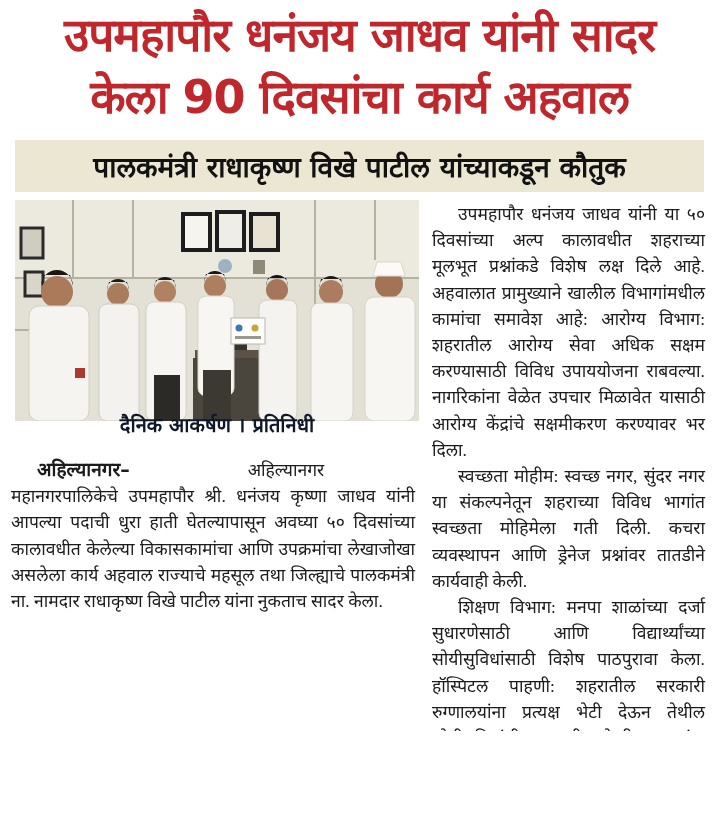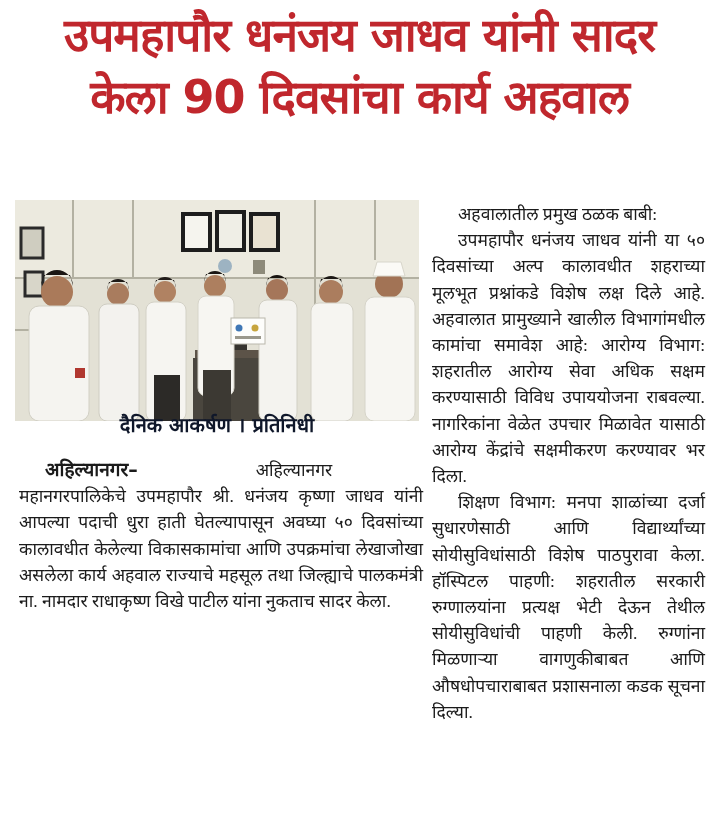--- a/index.html
+++ b/index.html
@@ -55,21 +55,21 @@
     font-family:"DejaVu Sans","Liberation Sans",sans-serif;
   }
   .col{
     font-size:17.5px;
     line-height:26.2px;
     text-align:justify;
     color:var(--body-color);
   }
   .col p{text-indent:26px;}
   .left-col{
-    position:absolute;left:19px;top:456px;width:404px;
+    position:absolute;left:11px;top:456px;width:404px;
   }
   .right-col{
     position:absolute;left:432px;top:201px;width:273px;
   }
   .left-col p.p-dateline{text-indent:0;}
   .dateline{
     font-weight:700;
     font-size:19px;
     font-family:"DejaVu Sans","Liberation Sans",sans-serif;
     padding-left:26px;
@@ -79,20 +79,23 @@
 </head>
 <body>
 
 <div class="page">
 
   <div class="headline">
     <div>उपमहापौर धनंजय जाधव यांनी सादर</div>
     <div>केला 90 दिवसांचा कार्य अहवाल</div>
   </div>
 
+  <div class="subhead-band">
+    <span class="subhead-text">पालकमंत्री राधाकृष्ण विखे पाटील यांच्याकडून कौतुक</span>
+  </div>
 
   <div class="photo">
     <svg viewBox="0 0 404 221" preserveAspectRatio="none">
 
       <rect x="0" y="0" width="404" height="221" fill="#e3e1d5"></rect>
       <rect x="0" y="0" width="404" height="78" fill="#eceadf"></rect>
       <g stroke="#b3b1a2" stroke-width="2">
         <line x1="0" y1="78" x2="404" y2="78"></line>
         <line x1="58" y1="0" x2="58" y2="78"></line>
         <line x1="118" y1="0" x2="118" y2="78"></line>
@@ -174,19 +177,19 @@
     </svg>
   </div>
 
   <div class="photo-caption">दैनिक आकर्षण । प्रतिनिधी</div>
 
   <div class="col left-col">
     <p class="p-dateline"><span class="dateline">अहिल्यानगर–</span><span class="dateline-gap"></span><span>अहिल्यानगर महानगरपालिकेचे उपमहापौर श्री. धनंजय कृष्णा जाधव यांनी आपल्या पदाची धुरा हाती घेतल्यापासून अवघ्या ५० दिवसांच्या कालावधीत केलेल्या विकासकामांचा आणि उपक्रमांचा लेखाजोखा असलेला कार्य अहवाल राज्याचे महसूल तथा जिल्ह्याचे पालकमंत्री ना. नामदार राधाकृष्ण विखे पाटील यांना नुकताच सादर केला.</span></p>
   </div>
 
   <div class="col right-col">
-    <p>अहवालातील प्रमुख ठळक बाबी:</p>
     <p>उपमहापौर धनंजय जाधव यांनी या ५० दिवसांच्या अल्प कालावधीत शहराच्या मूलभूत प्रश्नांकडे विशेष लक्ष दिले आहे. अहवालात प्रामुख्याने खालील विभागांमधील कामांचा समावेश आहे: आरोग्य विभाग: शहरातील आरोग्य सेवा अधिक सक्षम करण्यासाठी विविध उपाययोजना राबवल्या. नागरिकांना वेळेत उपचार मिळावेत यासाठी आरोग्य केंद्रांचे सक्षमीकरण करण्यावर भर दिला.</p>
+    <p>स्वच्छता मोहीम: स्वच्छ नगर, सुंदर नगर या संकल्पनेतून शहराच्या विविध भागांत स्वच्छता मोहिमेला गती दिली. कचरा व्यवस्थापन आणि ड्रेनेज प्रश्नांवर तातडीने कार्यवाही केली.</p>
     <p>शिक्षण विभाग: मनपा शाळांच्या दर्जा सुधारणेसाठी आणि विद्यार्थ्यांच्या सोयीसुविधांसाठी विशेष पाठपुरावा केला. हॉस्पिटल पाहणी: शहरातील सरकारी रुग्णालयांना प्रत्यक्ष भेटी देऊन तेथील सोयीसुविधांची पाहणी केली. रुग्णांना मिळणाऱ्या वागणुकीबाबत आणि औषधोपचाराबाबत प्रशासनाला कडक सूचना दिल्या.</p>
 
   </div>
 
 </div>
 
 </body></html>

